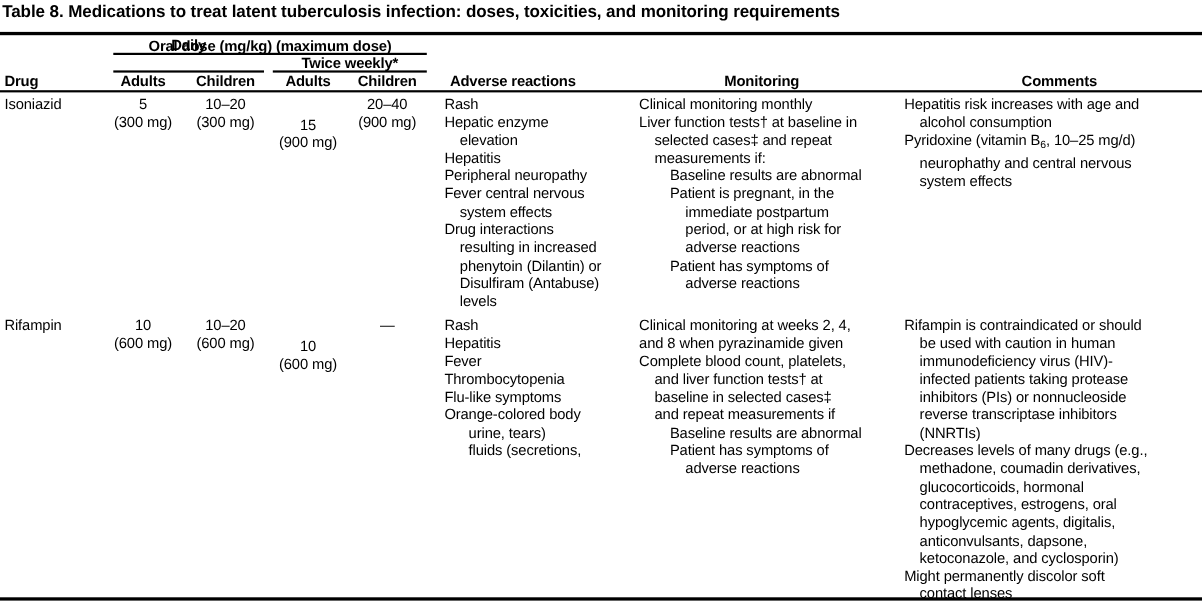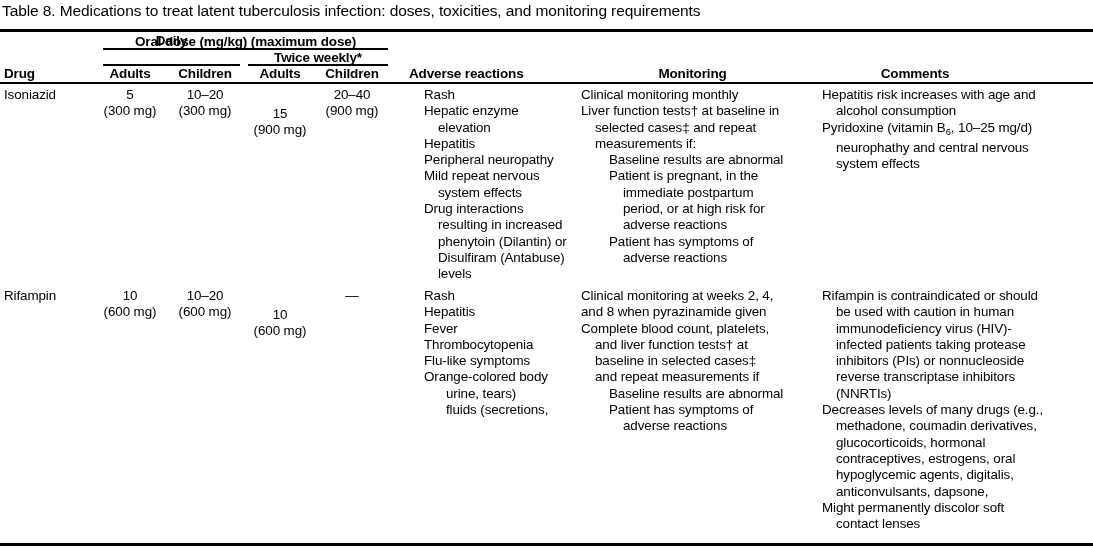--- a/index.html
+++ b/index.html
@@ -19,21 +19,21 @@
     width: 1093px;
     height: 552px;
   }
 
   
   .title {
     position: absolute;
     left: 2px;
     top: 2px;
     font-size: 15.5px;
-    font-weight: normal;
+    font-weight: bold;
     letter-spacing: -0.1px;
     white-space: nowrap;
   }
 
   
   .rule-thick-top {
     position: absolute;
     left: 0;
     top: 29px;
     width: 1093px;
@@ -81,40 +81,40 @@
   .h-oral    { left: 103px; top: 34px;  width: 285px; }
   .h-daily   { left: 103px; top: 33px;  width: 137px; }
   .h-twice   { left: 248px; top: 50px;  width: 140px; }
   .h-drug    { left: 4px;   top: 66px; }
   .h-a1      { left: 95px;  top: 66px;  width: 70px; }
   .h-c1      { left: 166px; top: 66px;  width: 78px; }
   .h-a2      { left: 246px; top: 66px;  width: 68px; }
   .h-c2      { left: 313px; top: 66px;  width: 78px; }
   .h-adverse { left: 409px; top: 66px; }
   .h-monitor { left: 600px; top: 66px;  width: 185px; }
-  .h-comment { left: 820px; top: 66px;  width: 190px; }
+  .h-comment { left: 868px; top: 66px;  width: 190px; }
 
   
   .cell {
     position: absolute;
     font-size: 13.4px;
     line-height: 16.3px;
     letter-spacing: -0.1px;
   }
   .drug-name  { left: 4px; }
   .dose {
     text-align: center;
     white-space: nowrap;
   }
   .d-a1 { left: 95px;  width: 70px; }
   .d-c1 { left: 166px; width: 78px; }
   .d-a2 { left: 246px; width: 68px; margin-top: 19px; }
   .d-c2 { left: 313px; width: 78px; }
 
-  .col-adverse { left: 424px; width: 178px; }
+  .col-adverse { left: 404px; width: 178px; }
   .col-monitor { left: 581px; width: 238px; }
   .col-comment { left: 822px; width: 268px; }
 
   
   .row1 { top: 87px; }
   .row2 { top: 288px; }
 
   
   ul.lines {
     list-style: none;
@@ -179,21 +179,21 @@
     <div>(900 mg)</div>
   </div>
 
   <div class="cell col-adverse row1">
     <ul class="lines">
       <li class="flat">Rash</li>
       <li class="flat">Hepatic enzyme</li>
       <li class="flat" style="padding-left:14px">elevation</li>
       <li class="flat">Hepatitis</li>
       <li class="flat">Peripheral neuropathy</li>
-      <li class="flat">Mild repeat nervous</li>
+      <li class="flat">Fever central nervous</li>
       <li class="flat" style="padding-left:14px">system effects</li>
       <li class="flat">Drug interactions</li>
       <li class="flat" style="padding-left:14px">resulting in increased</li>
       <li class="flat" style="padding-left:14px">phenytoin (Dilantin) or</li>
       <li class="flat" style="padding-left:14px">Disulfiram (Antabuse)</li>
       <li class="flat" style="padding-left:14px">levels</li>
     </ul>
   </div>
 
   <div class="cell col-monitor row1">
@@ -275,18 +275,19 @@
       <li class="flat" style="padding-left:14px">infected patients taking protease</li>
       <li class="flat" style="padding-left:14px">inhibitors (PIs) or nonnucleoside</li>
       <li class="flat" style="padding-left:14px">reverse transcriptase inhibitors</li>
       <li class="flat" style="padding-left:14px">(NNRTIs)</li>
       <li class="flat">Decreases levels of many drugs (e.g.,</li>
       <li class="flat" style="padding-left:14px">methadone, coumadin derivatives,</li>
       <li class="flat" style="padding-left:14px">glucocorticoids, hormonal</li>
       <li class="flat" style="padding-left:14px">contraceptives, estrogens, oral</li>
       <li class="flat" style="padding-left:14px">hypoglycemic agents, digitalis,</li>
       <li class="flat" style="padding-left:14px">anticonvulsants, dapsone,</li>
+      <li class="flat" style="padding-left:14px">ketoconazole, and cyclosporin)</li>
       <li class="flat">Might permanently discolor soft</li>
       <li class="flat" style="padding-left:14px">contact lenses</li>
     </ul>
   </div>
 
 </div>
 
 </body></html>

